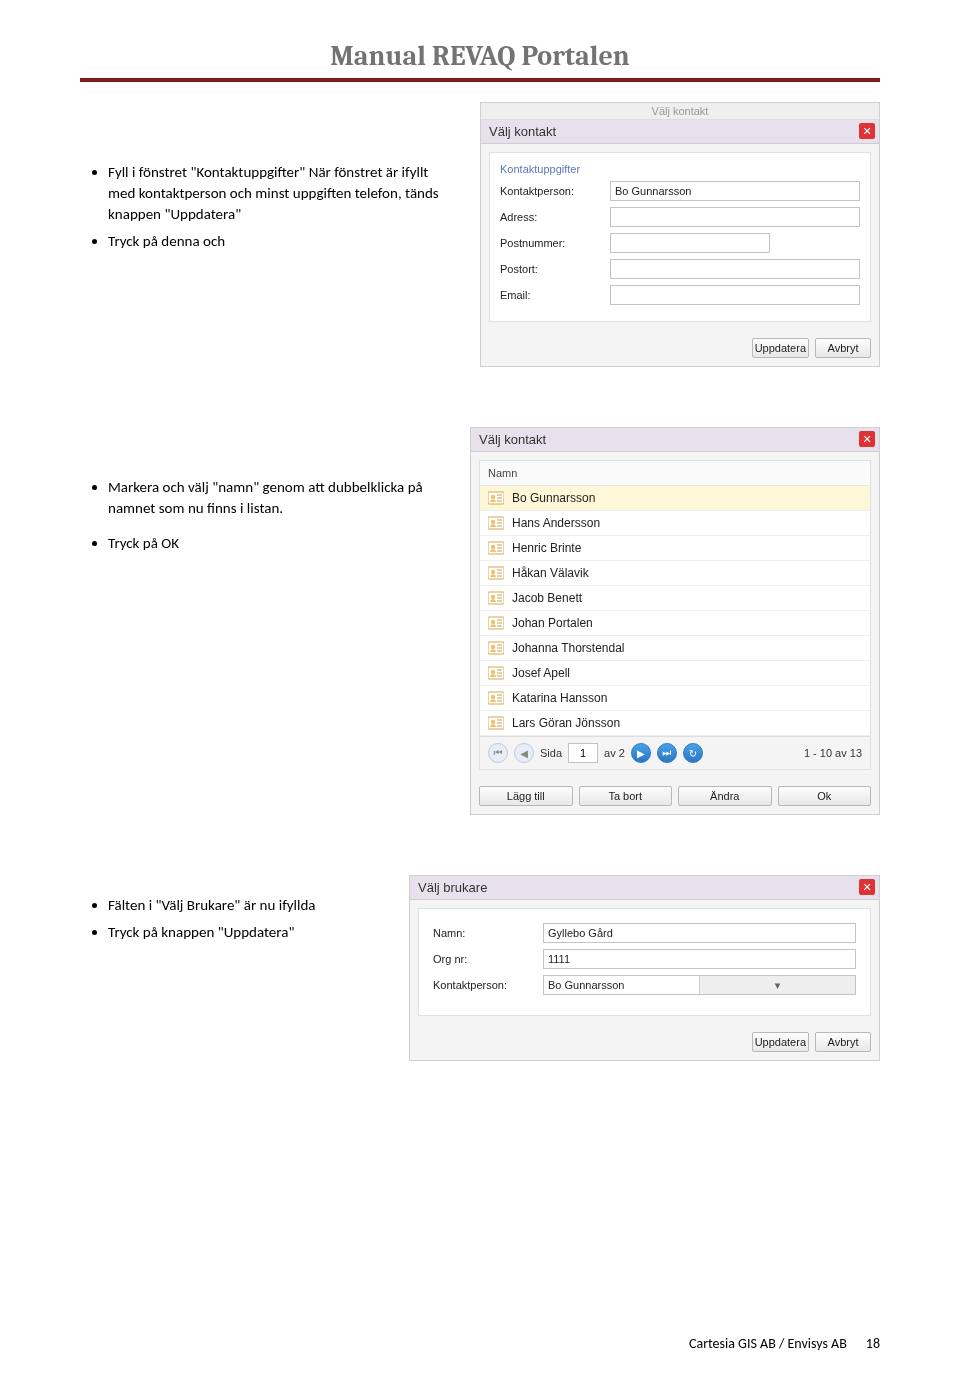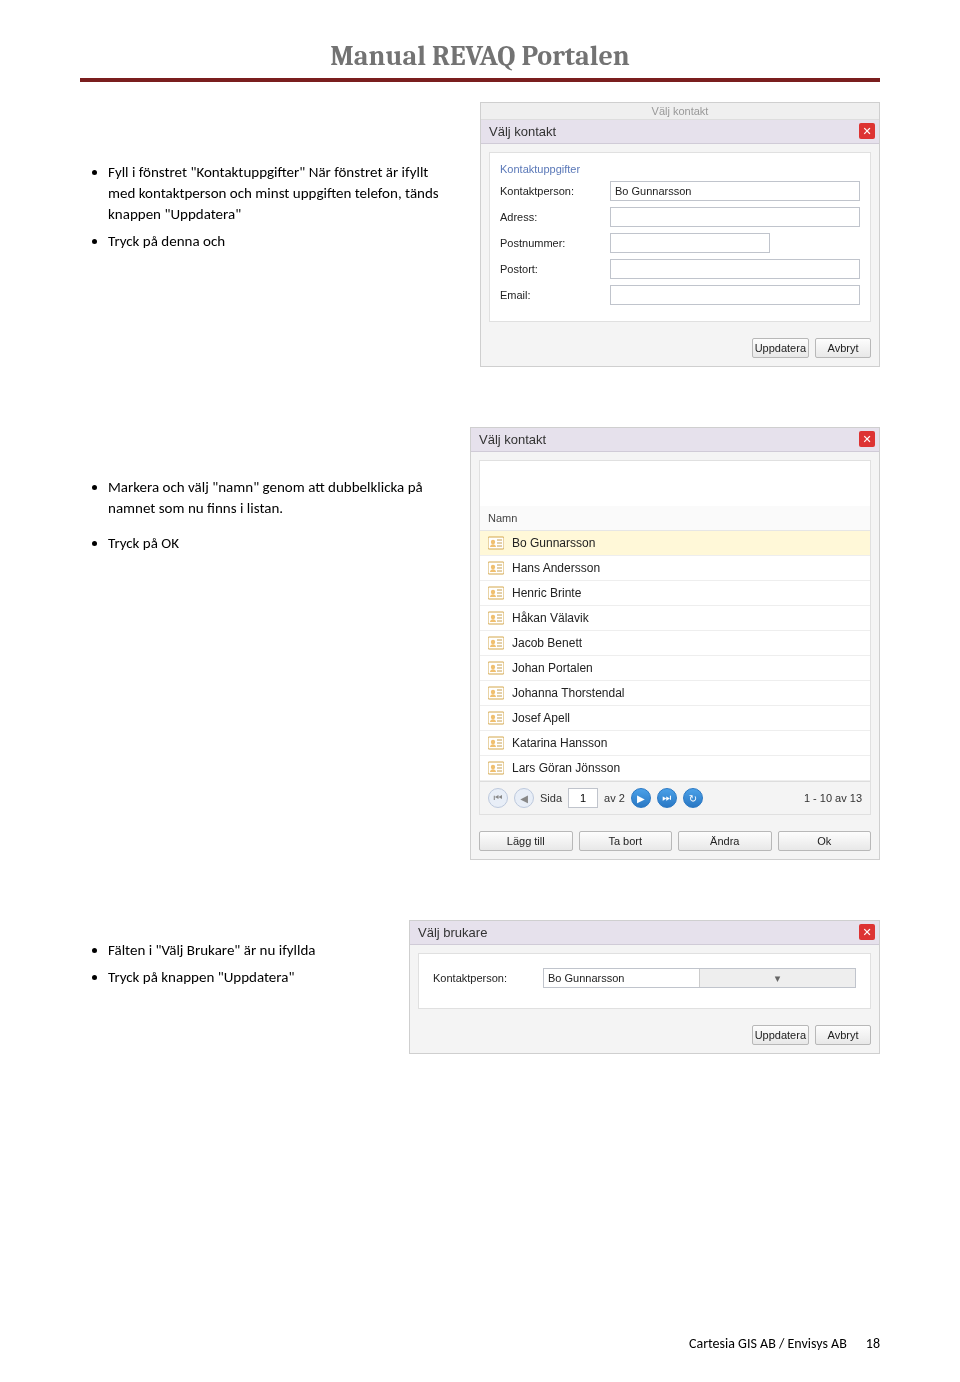--- a/index.html
+++ b/index.html
@@ -138,21 +138,20 @@
     background: #fff;
     margin: 8px;
     border: 1px solid #e0e0e0;
   }
   .list-header {
     font-size: 11px;
     padding: 6px 8px;
     border-bottom: 1px solid #e6e6e6;
     color: #444;
     background: #fafafa;
-    margin-top: 45px;
   }
   .list-row {
     display: flex;
     align-items: center;
     gap: 8px;
     padding: 5px 8px;
     border-bottom: 1px solid #eee;
     cursor: pointer;
   }
   .list-row.selected { background: #fff8d8; }
@@ -453,20 +452,28 @@
       </ul>
     </div>
     <div class="dialog3-wrap">
       <div class="dialog">
         <div class="dialog-header">
           <span>Välj brukare</span>
           <span class="close-x">✕</span>
         </div>
         <div class="dialog-body" style="padding:14px;">
           <div class="form-row">
+            <span class="label">Namn:</span>
+            <input class="input" value="Gyllebo Gård" style="">
+          </div>
+          <div class="form-row">
+            <span class="label">Org nr:</span>
+            <input class="input" value="1111" style="">
+          </div>
+          <div class="form-row">
             <span class="label">Kontaktperson:</span>
             <div class="select-like">
               <span>Bo Gunnarsson</span>
               <span class="select-arrow">▾</span>
             </div>
           </div>
         </div>
         <div class="button-row">
           <div class="btn">Uppdatera</div>
           <div class="btn">Avbryt</div>

